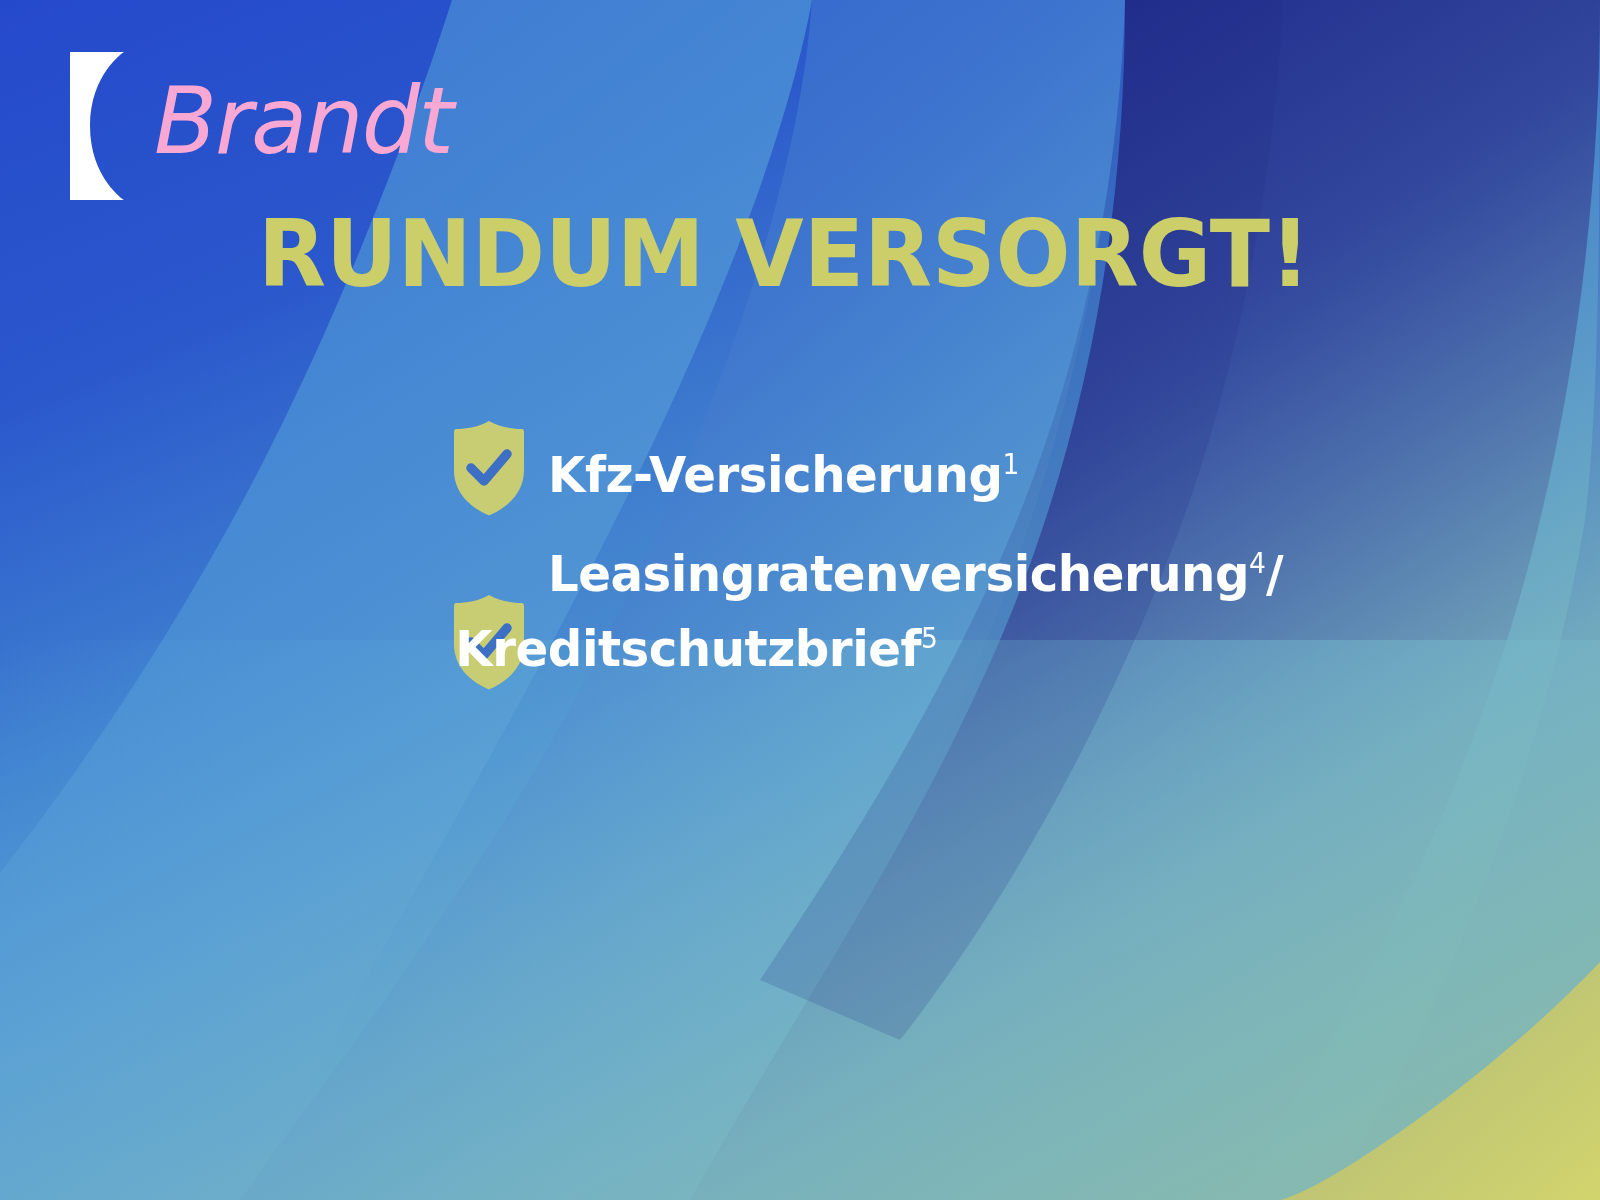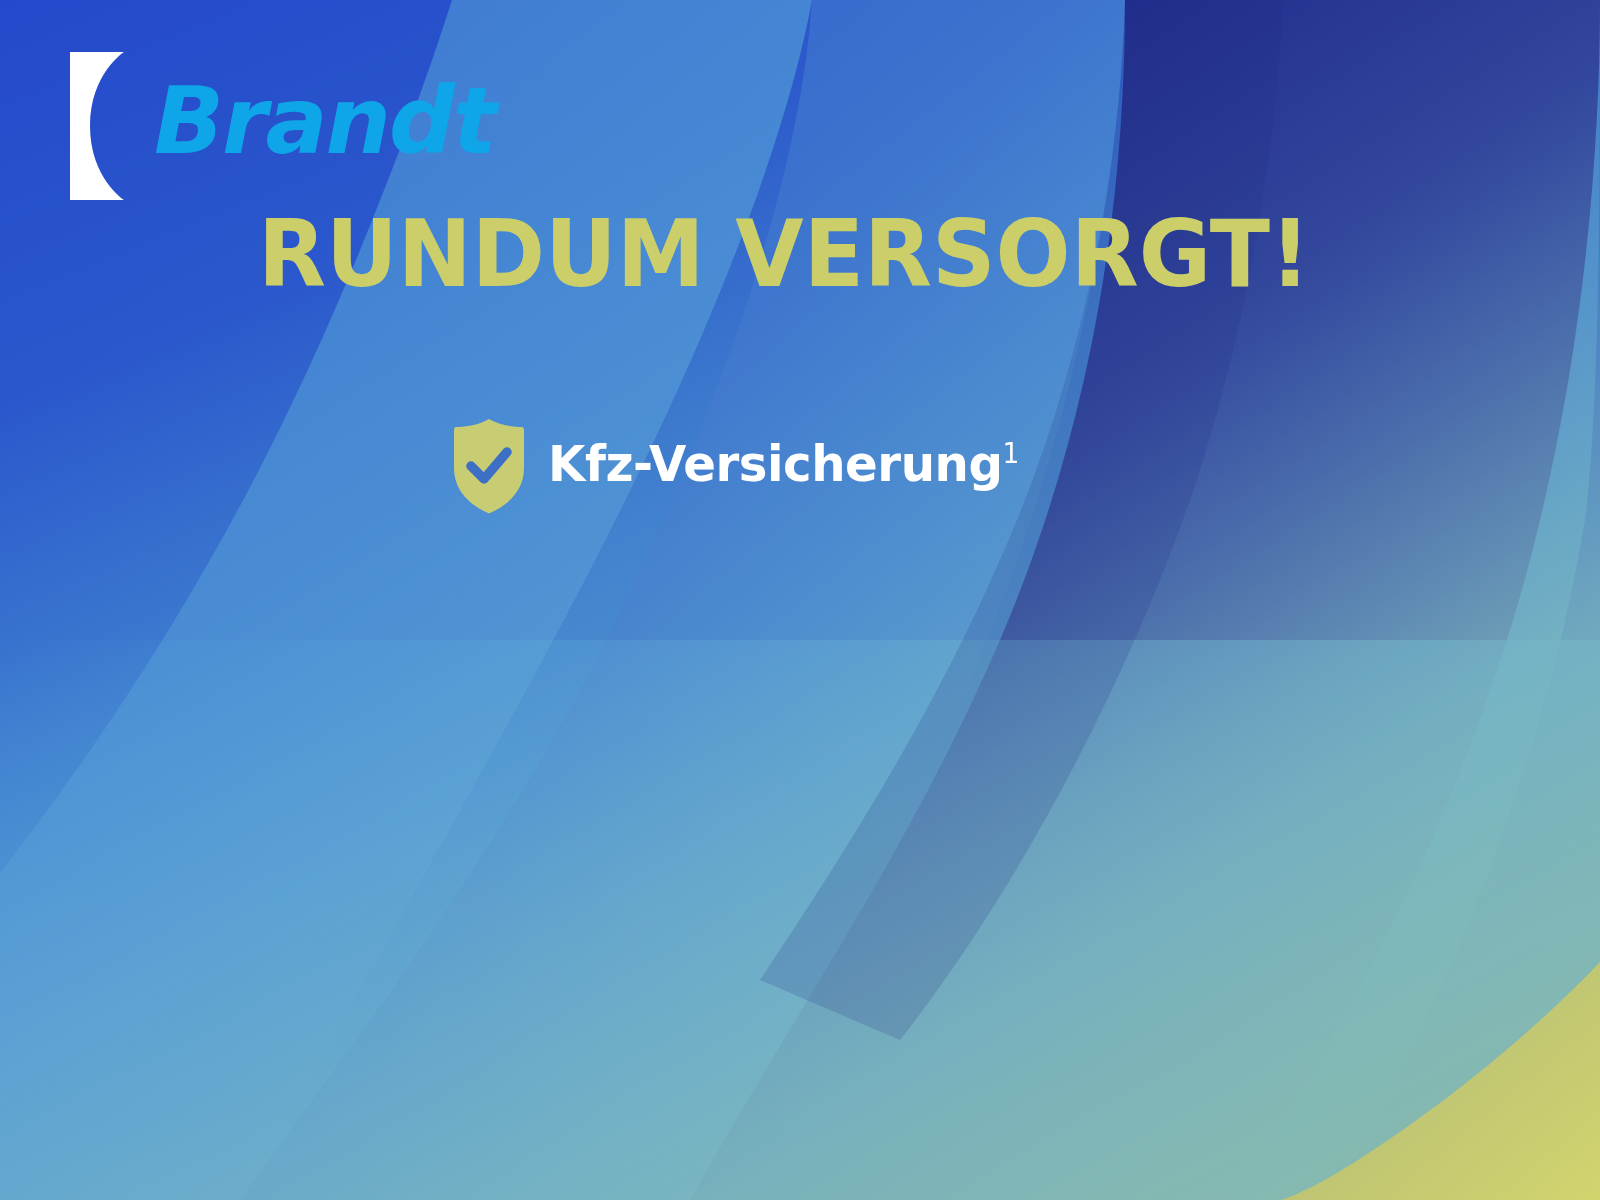--- a/index.html
+++ b/index.html
@@ -32,23 +32,23 @@
     display: flex;
     align-items: center;
     gap: 6px;
   }
   #logo-mark {
     width: 78px;
     height: 148px;
     display: block;
   }
   #logo-wordmark {
-    color: #0ea5e9;
+    color: #f9a8d4;
     font-family: "DejaVu Sans", sans-serif;
-    font-weight: bold;
+    font-weight: normal;
     font-style: italic;
     font-size: 92px;
     line-height: 1;
     letter-spacing: -2px;
     transform: translateY(-4px);
     white-space: nowrap;
     text-align: center;
   }
 
   
@@ -70,21 +70,21 @@
   
   #feature-list {
     position: absolute;
     left: 452px;
     top: 412px;
     width: 1100px;
   }
   .feature-row {
     position: relative;
     display: flex;
-    align-items: center;
+    align-items: flex-end;
     margin-bottom: 18px;
     min-height: 104px;
   }
   .feature-shield {
     flex: 0 0 auto;
     width: 74px;
     height: 96px;
     margin-top: 4px;
   }
   .feature-shield svg { display: block; width: 74px; height: 96px; }
@@ -224,15 +224,30 @@
           <path fill="none" stroke="#3d6fc4" stroke-width="9.5" stroke-linecap="round" stroke-linejoin="round" d="M 19 48 L 32 61 L 55 34"></path>
         </svg>
       </div>
       <div class="feature-text">
         <span>Kfz-Versicherung</span><sup>1</sup>
       </div>
     </div>
 
 
 
+    <div class="feature-row">
+      <div class="feature-shield">
+        <svg viewBox="0 0 74 96">
+          <path fill="#c8cd74" d="M 37 1 C 27 7 14 9 4 9 C 3 9 2 10 2 12 L 2 50
+                   C 2 74 20 88 36 95 C 36.6 95.3 37.4 95.3 38 95
+                   C 54 88 72 74 72 50 L 72 12 C 72 10 71 9 70 9
+                   C 60 9 47 7 37 1 Z"></path>
+          <path fill="none" stroke="#3d6fc4" stroke-width="9.5" stroke-linecap="round" stroke-linejoin="round" d="M 19 48 L 32 61 L 55 34"></path>
+        </svg>
+      </div>
+      <div class="feature-text">
+        <span>Leasingratenversicherung</span><sup>4</sup><span>/</span>
+        <span class="wrap2"><span>Kreditschutzbrief</span><sup>5</sup></span>
+      </div>
+    </div>
 
   </div>
 </div>
 
 </body></html>

